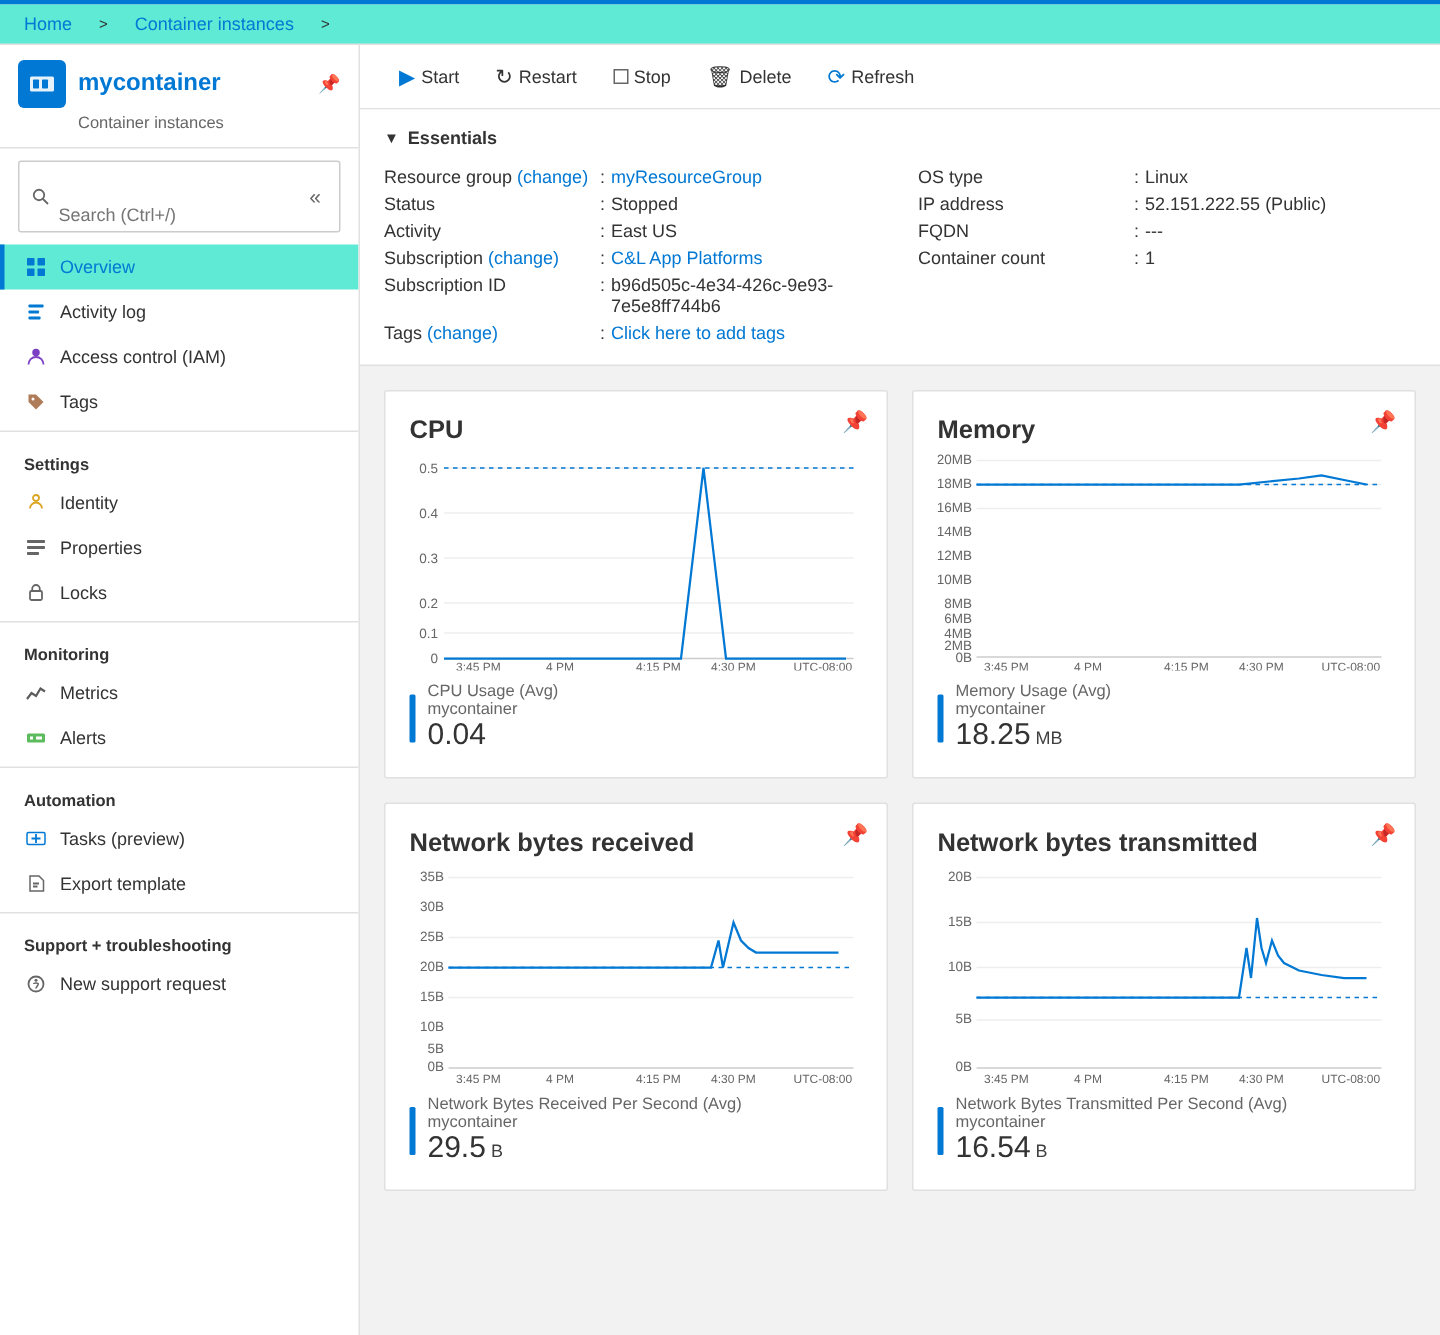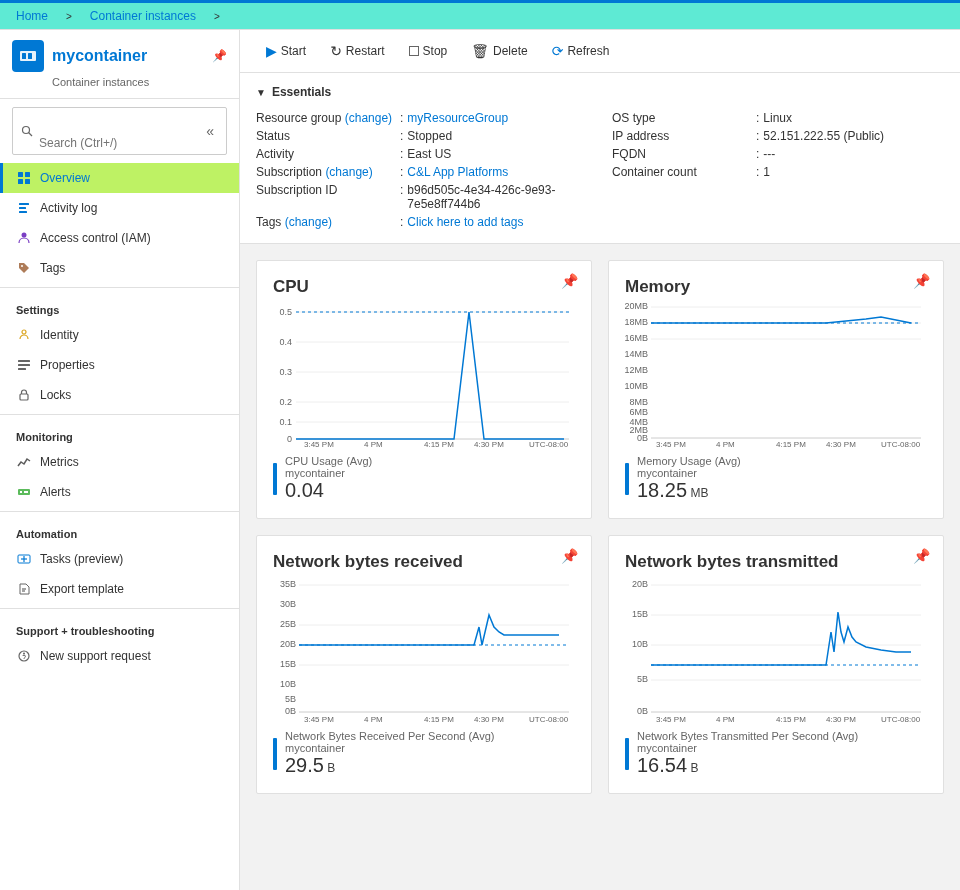--- a/index.html
+++ b/index.html
@@ -20,21 +20,21 @@
     .container-icon { width: 32px; height: 32px; background: #0078d4; border-radius: 4px; display: flex; align-items: center; justify-content: center; color: #fff; font-size: 16px; flex-shrink: 0; }
     .sidebar-title { font-size: 16px; font-weight: 600; color: #0078d4; }
     .sidebar-subtitle { font-size: 11px; color: #666; margin-left: 40px; }
     .pin-icon { margin-left: auto; cursor: pointer; color: #666; }
 
     .search-box { margin: 8px 12px; display: flex; align-items: center; border: 1px solid #ccc; border-radius: 2px; padding: 4px 8px; background: #fff; gap: 6px; }
     .search-box input { border: none; outline: none; font-size: 12px; flex: 1; color: #333; margin-top: 24px; }
     .collapse-btn { padding: 4px; cursor: pointer; color: #666; font-size: 14px; }
 
     .nav-item { display: flex; align-items: center; gap: 8px; padding: 7px 16px; cursor: pointer; color: #333; font-size: 12px; position: relative; }
-    .nav-item.active { background: #bef264; color: #0078d4; border-left: 3px solid #0078d4; padding-left: 13px; }
+    .nav-item.active { background: #5eead4; color: #0078d4; border-left: 3px solid #0078d4; padding-left: 13px; }
     .nav-item .nav-icon { width: 16px; height: 16px; flex-shrink: 0; display: flex; align-items: center; justify-content: center; }
     .nav-section-label { padding: 12px 16px 4px; font-size: 11px; font-weight: 600; color: #333; text-transform: none; }
     .nav-divider { border-top: 1px solid #e0e0e0; margin: 4px 0; }
 
     
     .content { flex: 1; display: flex; flex-direction: column; overflow: hidden; background: #f2f2f2; }
 
     
     .toolbar { background: #fff; border-bottom: 1px solid #e0e0e0; padding: 8px 16px; display: flex; align-items: center; gap: 4px; flex-shrink: 0; }
     .toolbar-btn { display: flex; align-items: center; gap: 4px; padding: 5px 10px; border: none; background: transparent; cursor: pointer; font-size: 12px; color: #333; border-radius: 2px; }

